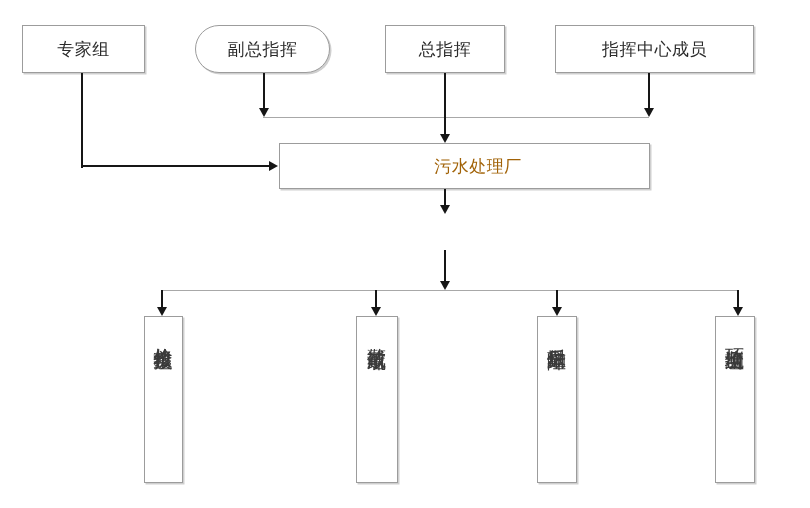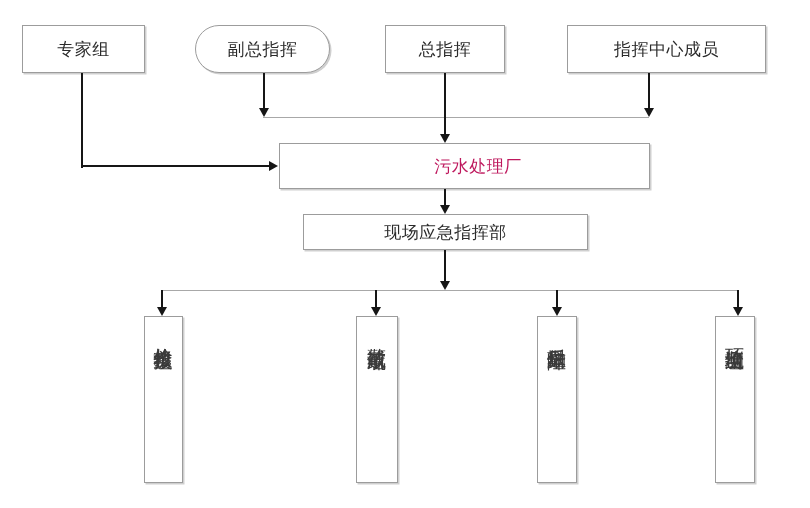--- a/index.html
+++ b/index.html
@@ -33,21 +33,21 @@
     color: #4a4a4a;
     font-size: 17px;
     letter-spacing: 0.5px;
     white-space: nowrap;
     line-height: 1;
   }
   .node.dark .label {
     color: #2b2b2b;
   }
   .node.faint .label {
-    color: #be185d;
+    color: #a16207;
     margin-left: 27px;
   }
   .node.vertical {
     align-items: flex-start;
     justify-content: center;
     padding-top: 16px;
   }
   .node.vertical .label {
     writing-mode: vertical-rl;
     text-orientation: upright;
@@ -98,21 +98,21 @@
   </div>
 
   <div class="node dark" style="left:195px; top:25px; width:135px; height:48px;border-radius:24px;">
     <span class="label">副总指挥</span>
   </div>
 
   <div class="node dark" style="left:385px; top:25px; width:120px; height:48px;align-items:center;">
     <span class="label">总指挥</span>
   </div>
 
-  <div class="node dark" style="left:567px; top:25px; width:199px; height:48px;text-align:right;">
+  <div class="node dark" style="left:555px; top:25px; width:199px; height:48px;text-align:right;">
     <span class="label">指挥中心成员</span>
   </div>
 
   <div class="vline" style="left:81px; top:73px; height:95px;"></div>
   <div class="hline" style="left:81px; top:165px; width:188px;"></div>
   <div class="arrow-right" style="left:269px; top:161px;"></div>
 
   <div class="busline" style="left:263px; top:117px; width:386px;"></div>
 
   <div class="vline" style="left:263px; top:73px; height:36px;"></div>
@@ -124,23 +124,20 @@
   <div class="vline" style="left:648px; top:73px; height:36px;"></div>
   <div class="arrow-down" style="left:644px; top:108px;"></div>
 
   <div class="node faint" style="left:279px; top:143px; width:371px; height:46px;">
     <span class="label">污水处理厂</span>
   </div>
 
   <div class="vline" style="left:444px; top:189px; height:17px;"></div>
   <div class="arrow-down" style="left:440px; top:205px;"></div>
 
-  <div class="node dark" style="left:303px; top:214px; width:285px; height:36px;">
-    <span class="label">现场应急指挥部</span>
-  </div>
 
   <div class="vline" style="left:444px; top:250px; height:32px;"></div>
   <div class="arrow-down" style="left:440px; top:281px;"></div>
 
   <div class="busline" style="left:161px; top:290px; width:577px;"></div>
 
   <div class="vline" style="left:161px; top:290px; height:18px;"></div>
   <div class="arrow-down" style="left:157px; top:307px;"></div>
 
   <div class="vline" style="left:375px; top:290px; height:18px;"></div>

